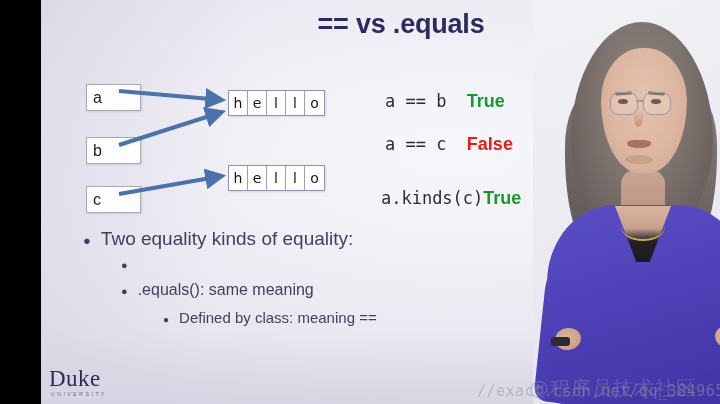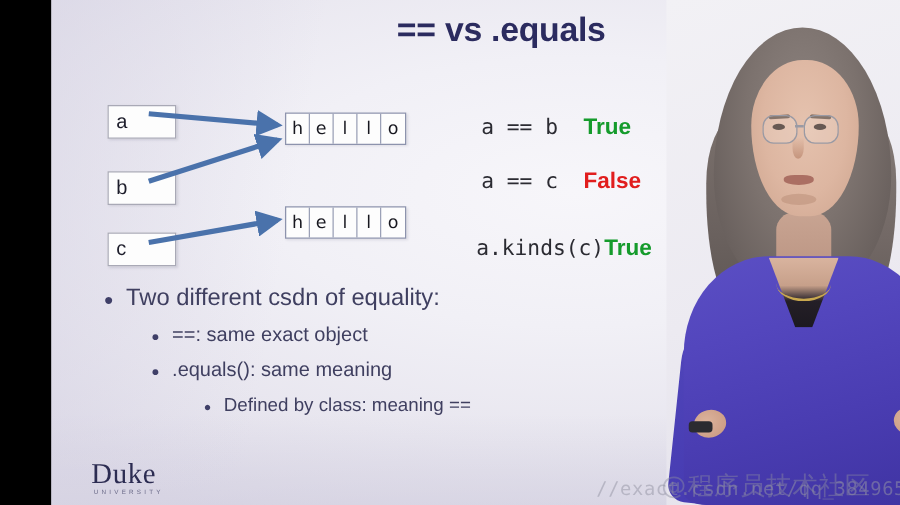--- a/index.html
+++ b/index.html
@@ -122,21 +122,21 @@
   .lvl1 { font-size: 19px; margin-bottom: 10px; }
   .lvl1 .dot { font-size: 13px; }
   .lvl2 { font-size: 16px; margin-left: 38px; margin-bottom: 10px; }
   .lvl2 .dot { font-size: 11px; }
   .lvl3 { font-size: 15px; margin-left: 80px; }
   .lvl3 .dot { font-size: 10px; }
 
   
   #duke-logo {
     position: absolute;
-    left: 32px;
+    left: 8px;
     bottom: 7px;
     line-height: 1;
   }
   #duke-word {
     font-family: "Liberation Serif", serif;
     font-size: 23px;
     color: #2c2c52;
     letter-spacing: 0.5px;
   }
   #duke-sub {
@@ -334,25 +334,24 @@
   <div class="code-line" id="code1">
     <span>a == b</span><span>  </span><span class="verdict v-true">True</span>
   </div>
   <div class="code-line" id="code3">
     <span>a.kinds(c)</span><span class="verdict v-true">True</span>
   </div>
 
   <div id="bullets">
     <div class="bullet lvl1">
       <span class="dot">●</span>
-      <span>Two different csdn of equality:</span>
+      <span>Two equality kinds of equality:</span>
     </div>
     <div class="bullet lvl2">
       <span class="dot">●</span>
-      <span>==: same exact object</span>
     </div>
     <div class="bullet lvl2">
       <span class="dot">●</span>
       <span>.equals(): same meaning</span>
     </div>
     <div class="bullet lvl3">
       <span class="dot">●</span>
       <span>Defined by class: meaning ==</span>
     </div>
   </div>

